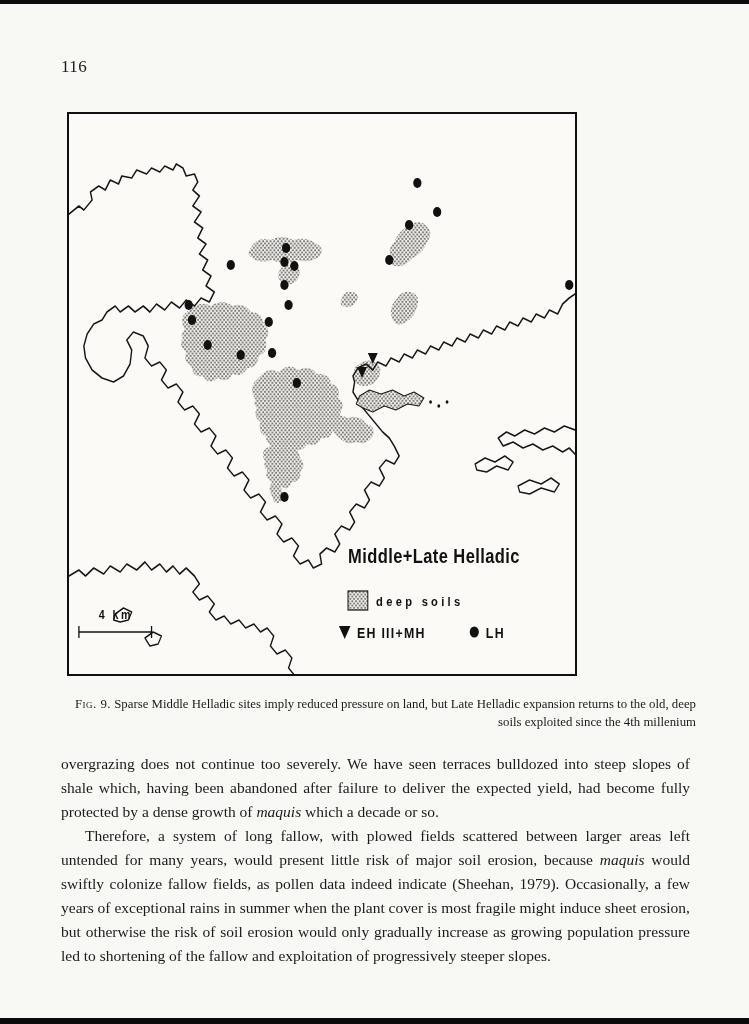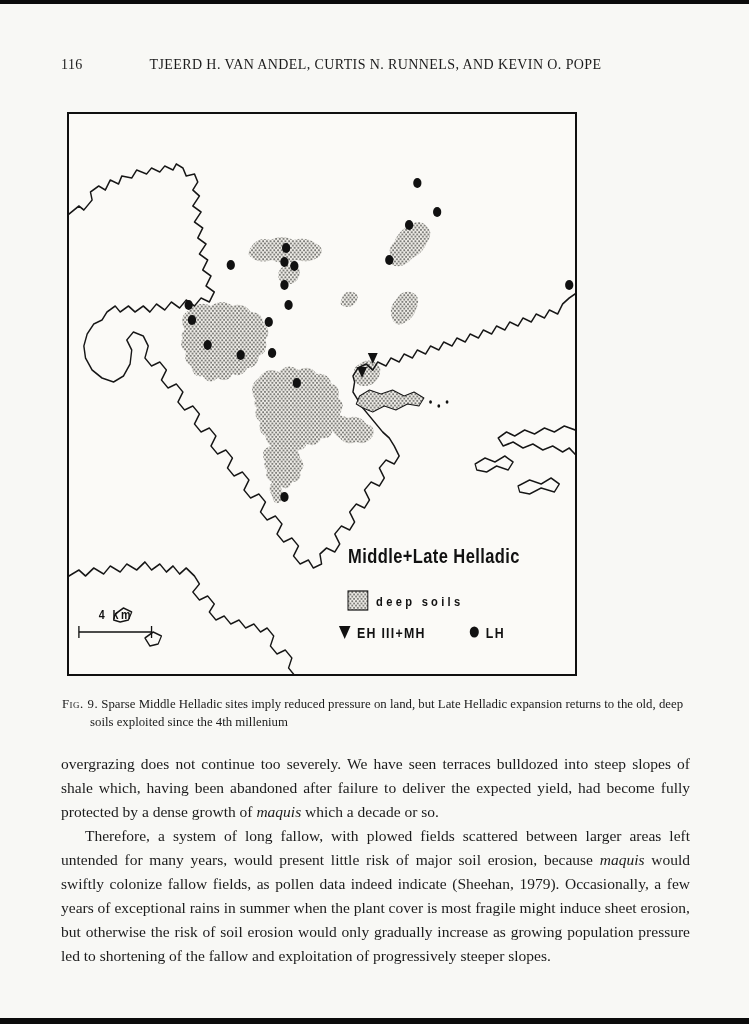--- a/index.html
+++ b/index.html
@@ -5,21 +5,21 @@
   * { margin:0; padding:0; box-sizing:border-box; }
   html,body { background:#8a8a88; }
   .page {
     position:relative; width:749px; height:1024px; margin:0 auto;
     background:#f8f8f5; color:#1b1b1b; overflow:hidden;
     font-family:"Liberation Serif", serif;
   }
   .scan-bar-top { position:absolute; top:0; left:0; width:100%; height:4px; background:#0b0b0b; }
   .scan-bar-bottom { position:absolute; bottom:0; left:0; width:100%; height:6px; background:#0b0b0b; }
 
-  .header { position:absolute; top:57px; left:61px; width:629px; height:18px; font-size:14px; letter-spacing:.4px; }
+  .header { position:absolute; top:57px; left:61px; width:629px; height:18px; font-size:17px; letter-spacing:.4px; }
   .page-number { position:absolute; left:0; top:0; }
   .running-head { position:absolute; left:0; right:0; top:0; text-align:center; white-space:nowrap; }
 
   .figure-box {
     position:absolute; top:112px; left:67px; width:510px; height:564px;
     border:2px solid #101010; background:#fbfaf7;
   }
   .figure-box svg { display:block; width:100%; height:100%; }
 
   .coast { fill:none; stroke:#161616; stroke-width:1.7; stroke-linejoin:round; stroke-linecap:round; }
@@ -27,41 +27,40 @@
   .soil { fill:url(#stipple); stroke:none; }
   .soil-stroked { fill:url(#stipple); stroke:#161616; stroke-width:1.2; stroke-linejoin:round; }
   .map-title { font-family:"Liberation Sans", sans-serif; font-weight:bold; font-size:20px; letter-spacing:.5px; fill:#111; }
   .legend-text { font-family:"Liberation Sans", sans-serif; font-weight:bold; font-size:15px; letter-spacing:1.5px; fill:#111; }
   .deep-soils-text { font-family:"Liberation Sans", sans-serif; font-weight:bold; font-size:13.5px; letter-spacing:4px; fill:#111; }
   .scale-text { font-family:"Liberation Sans", sans-serif; font-weight:bold; font-size:13px; letter-spacing:3px; fill:#111; }
   .scale-line { stroke:#111; stroke-width:1.6; }
 
   .caption {
     position:absolute; top:695px; left:62px; width:634px;
-    font-size:12.8px; line-height:18px; padding-left:28px; text-indent:-28px;
+    font-size:12.8px; line-height:18px; padding-left:28px; text-indent:-28px;text-align:right;
   }
   .caption-label { font-variant:small-caps; letter-spacing:.5px; }
 
   .body-text {
     position:absolute; top:752px; left:61px; width:629px;
     font-size:15.5px; line-height:24px; text-align:justify;
   }
   .body-text p { margin:0; }
   .body-text p.indent { text-indent:24px; }
   .body-text em { font-style:italic; }
 </style>
 </head>
 <body>
 
 <div class="page">
   <div class="scan-bar-top"></div>
 
   <div class="header">
     <span class="page-number">116</span>
-    <span class="running-head">TJEERD H. VAN ANDEL, CURTIS N. RUNNELS, AND KEVIN O. POPE</span>
   </div>
 
   <div class="figure-box">
     <svg viewBox="0 0 613 560" preserveAspectRatio="none">
       <defs>
         <pattern id="stipple" width="4.5" height="4.5" patternUnits="userSpaceOnUse">
           <rect width="4.5" height="4.5" fill="#efede8"></rect>
           <circle cx="1.2" cy="1.2" r="1" fill="#4c4c49"></circle>
           <circle cx="3.4" cy="3.4" r="1" fill="#4c4c49"></circle>
         </pattern>

